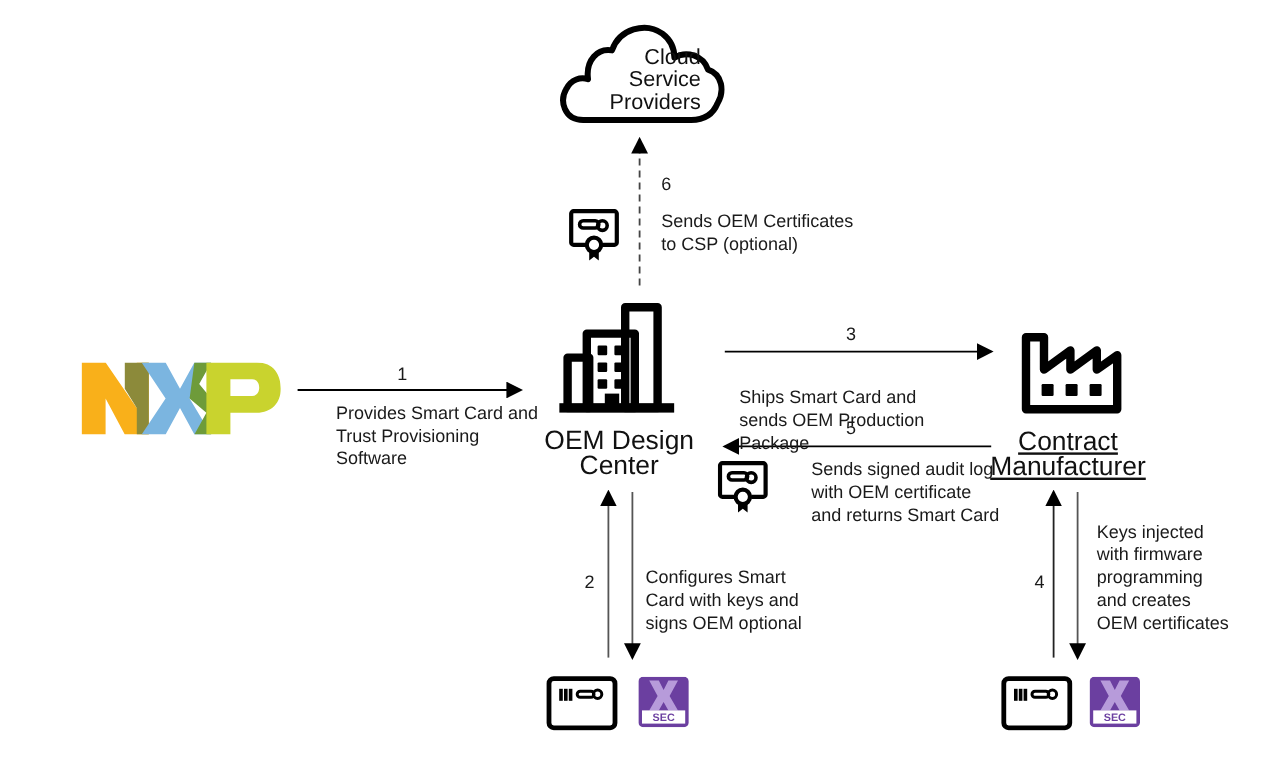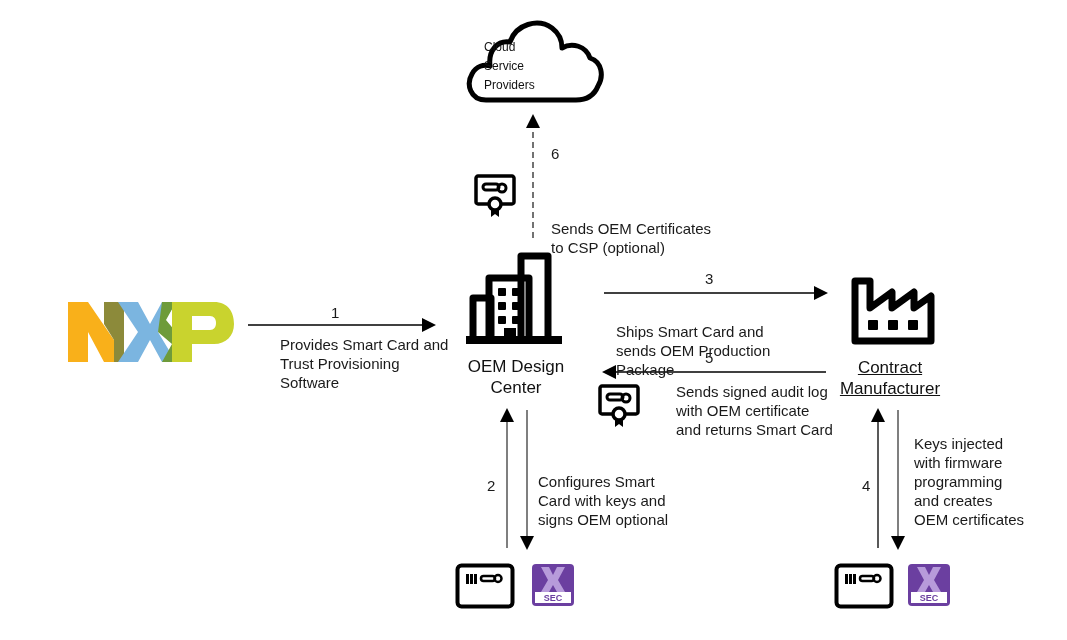--- a/index.html
+++ b/index.html
@@ -1,21 +1,21 @@
 <!DOCTYPE html>
 <html><head>
   <meta charset="utf-8">
   <style>
     html, body { margin: 0; padding: 0; background: #ffffff; }
     body { width: 1067px; height: 640px; position: relative; overflow: hidden;
            font-family: "Liberation Sans", sans-serif; color: #1a1a1a; }
     .txt { position: absolute; font-size: 15px; line-height: 19px; white-space: pre-line; color: #1a1a1a; }
     .num { position: absolute; font-size: 15px; line-height: 19px; color: #1a1a1a; }
-    .node-label { position: absolute; font-size: 17px; line-height: 21px; text-align: center; white-space: pre-line; color: #111; }
-    .cloud-label { position: absolute; font-size: 12px; line-height: 19px; text-align: left; white-space: pre-line; color: #111; }
+    .node-label { position: absolute; font-size: 22px; line-height: 21px; text-align: center; white-space: pre-line; color: #111; }
+    .cloud-label { position: absolute; font-size: 18px; line-height: 19px; text-align: right; white-space: pre-line; color: #111; }
     svg.abs { position: absolute; left: 0; top: 0; }
     .icon { position: absolute; }
   </style>
 </head>
 <body>
 
 <svg class="abs" width="1067" height="640">
   <defs>
     <marker id="ah" markerWidth="10" markerHeight="10" refX="8" refY="5" orient="auto" markerUnits="userSpaceOnUse">
       <path d="M0,0 L10,5 L0,10 z" fill="#000"></path>
@@ -163,14 +163,14 @@
 programming
 and creates
 OEM certificates</div>
 
 <div class="num" style="left:705px;top:348px;">5</div>
 <div class="txt" style="left:676px;top:382px;">Sends signed audit log
 with OEM certificate
 and returns Smart Card</div>
 
 <div class="num" style="left:551px;top:144px;">6</div>
-<div class="txt" style="left:551px;top:175px;margin-top:44px;">Sends OEM Certificates
+<div class="txt" style="left:551px;top:175px;">Sends OEM Certificates
 to CSP (optional)</div>
 
 </body></html>

